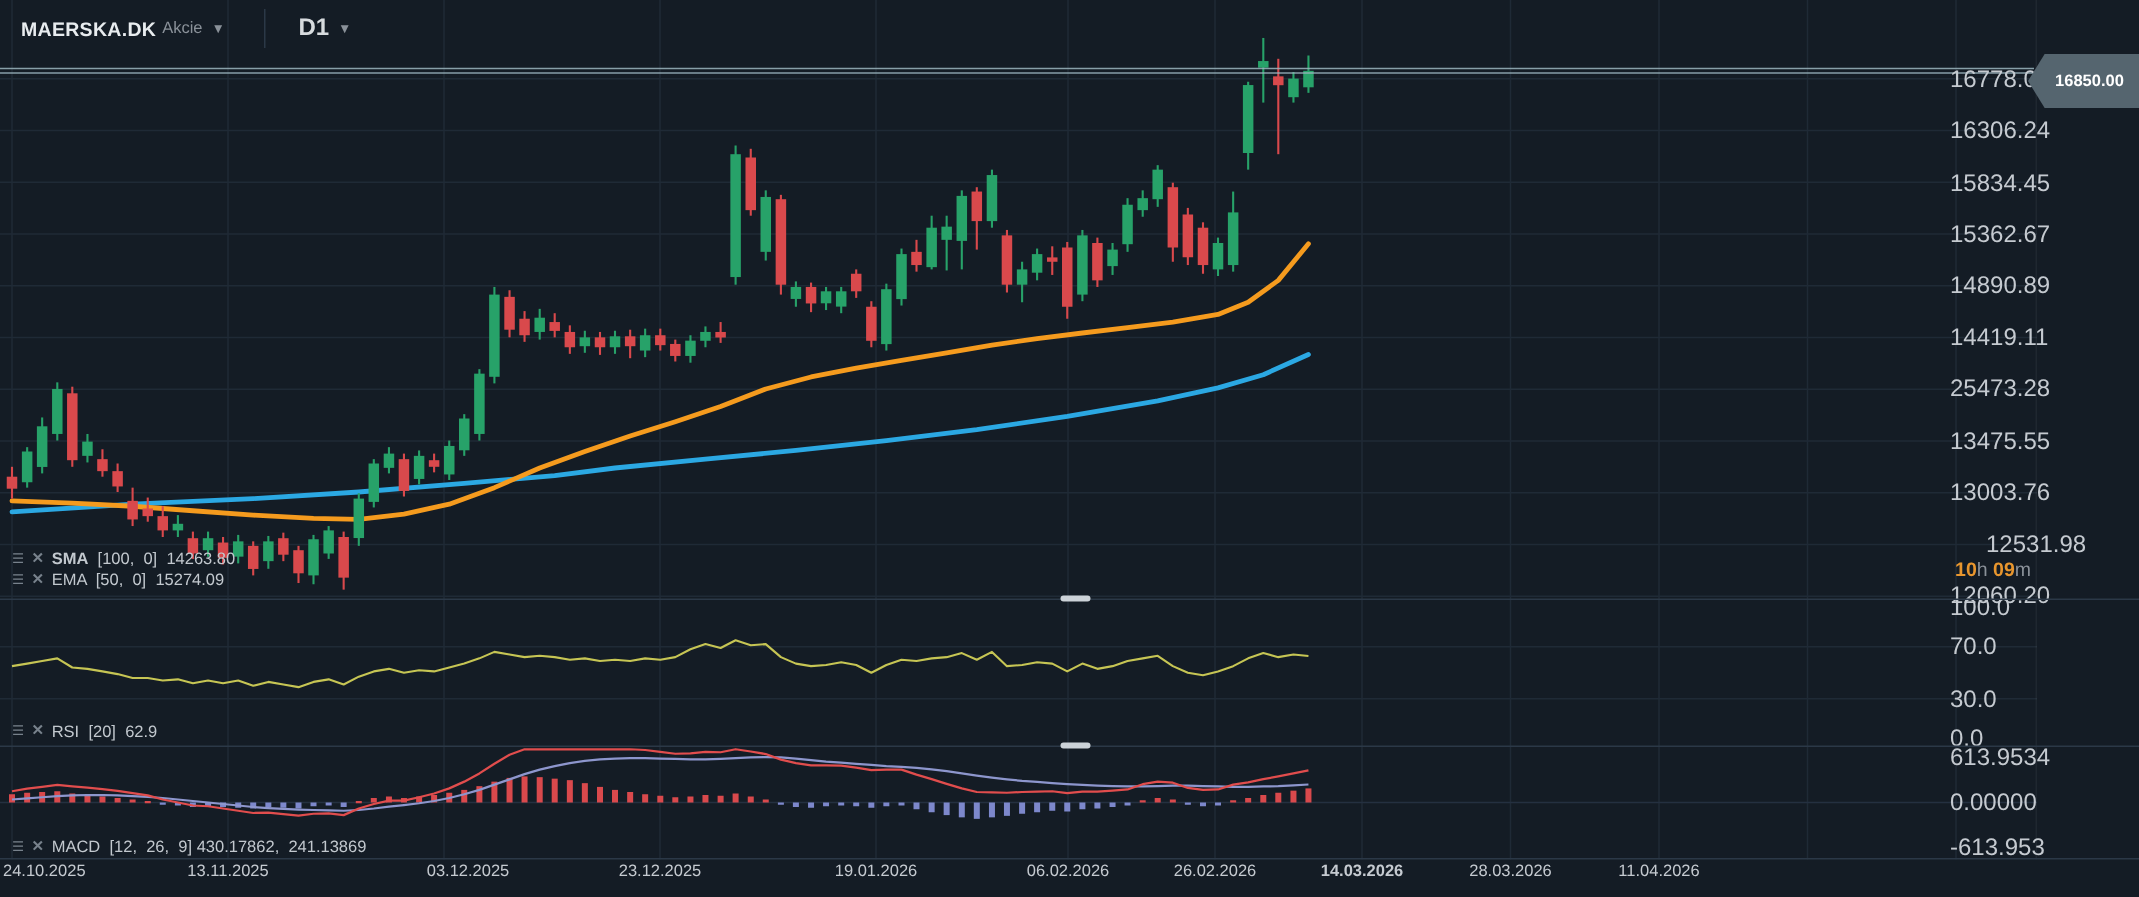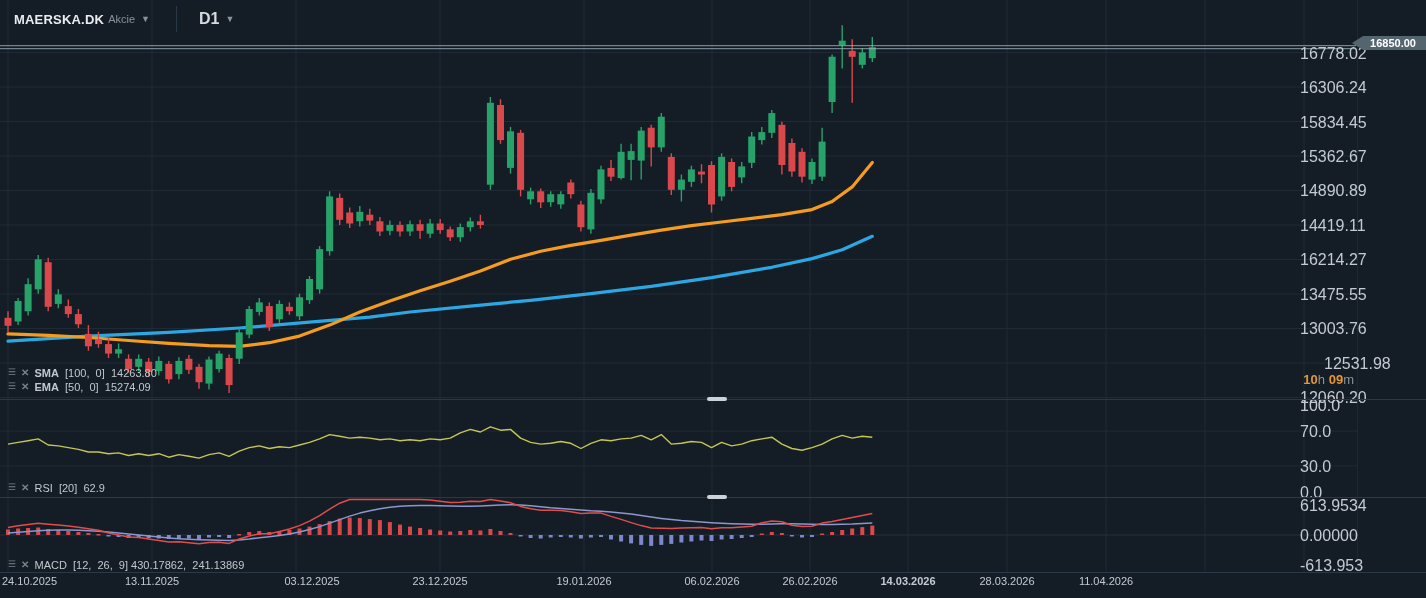--- a/index.html
+++ b/index.html
@@ -19,21 +19,21 @@
   
   .legend{display:flex;align-items:center;gap:5px;z-index:25;height:13px;}
   .lg-ico{color:#78828c;font-size:9px;line-height:9px;cursor:pointer;}
   .lg-x{color:#78828c;font-size:10px;line-height:10px;font-weight:bold;cursor:pointer;}
   .lg-txt{color:#c2c8ce;font-size:11px;white-space:pre;}
   
   .tick{position:absolute;left:1300px;color:#c5cad0;font-size:16px;line-height:13px;z-index:5;}
   
   .date{position:absolute;top:575px;color:#c5cad0;font-size:11px;z-index:5;}
   
-  #price-tag{left:1352px;top:36px;width:74px;height:14px;background:#55656f;z-index:20;
+  #price-tag{left:1352px;top:36px;width:74px;height:36px;background:#55656f;z-index:20;
     clip-path:polygon(0 50%,15% 0,100% 0,100% 100%,15% 100%);
     display:flex;align-items:center;justify-content:center;}
   #price-tag span{color:#fff;font-size:11px;font-weight:bold;margin-left:8px;}
   
   #countdown{right:72px;top:372px;font-size:13px;font-weight:bold;z-index:6;}
   #countdown .num{color:#e8962e;}
   #countdown .unit{color:#8a9199;font-weight:normal;}
   
   .sep{position:absolute;left:0;width:1426px;height:1px;background:#2b3847;z-index:8;}
   .handle{position:absolute;left:707px;width:20px;height:4px;border-radius:2px;
@@ -357,21 +357,21 @@
   </div>
 
   <div class="legend abs" style="left:8px;top:366px;">
     <span class="lg-ico">☰</span>
     <span class="lg-x">✕</span>
     <span class="lg-txt"><b style="font-weight:bold;">SMA</b>  <span>[100,  0]</span>  <span>14263.80</span></span>
   </div>
   <div class="legend abs" style="left:8px;top:380px;">
     <span class="lg-ico">☰</span>
     <span class="lg-x">✕</span>
-    <span class="lg-txt"><b style="font-weight:bold;text-align:right;">EMA</b>  <span>[50,  0]</span>  <span>15274.09</span></span>
+    <span class="lg-txt"><b style="font-weight:normal;text-align:right;">EMA</b>  <span>[50,  0]</span>  <span>15274.09</span></span>
   </div>
   <div class="legend abs" style="left:8px;top:481px;">
     <span class="lg-ico">☰</span>
     <span class="lg-x">✕</span>
     <span class="lg-txt"><span>RSI</span>  <span>[20]</span>  <span>62.9</span></span>
   </div>
   <div class="legend abs" style="left:8px;top:558px;">
     <span class="lg-ico">☰</span>
     <span class="lg-x">✕</span>
     <span class="lg-txt"><span>MACD</span>  <span>[12,  26,  9]</span> <span>430.17862,  241.13869</span></span>
@@ -384,21 +384,21 @@
   <div class="handle" style="top:495px;"></div>
   <div class="axis-vline"></div>
 
   <div id="price-axis">
       <div class="tick" style="top:47px;">16778.02</div>
       <div class="tick" style="top:81px;">16306.24</div>
       <div class="tick" style="top:116px;">15834.45</div>
       <div class="tick" style="top:150px;">15362.67</div>
       <div class="tick" style="top:184px;">14890.89</div>
       <div class="tick" style="top:219px;">14419.11</div>
-      <div class="tick" style="top:253px;">16214.27</div>
+      <div class="tick" style="top:253px;">25473.28</div>
       <div class="tick" style="top:288px;">13475.55</div>
       <div class="tick" style="top:322px;">13003.76</div>
       <div class="tick" style="top:357px;margin-left:24px;">12531.98</div>
       <div class="tick" style="top:391px;">12060.20</div>
       <div class="tick" style="top:399px;">100.0</div>
       <div class="tick" style="top:425px;">70.0</div>
       <div class="tick" style="top:460px;">30.0</div>
       <div class="tick" style="top:486px;">0.0</div>
       <div class="tick" style="top:499px;">613.9534</div>
       <div class="tick" style="top:529px;">0.00000</div>

